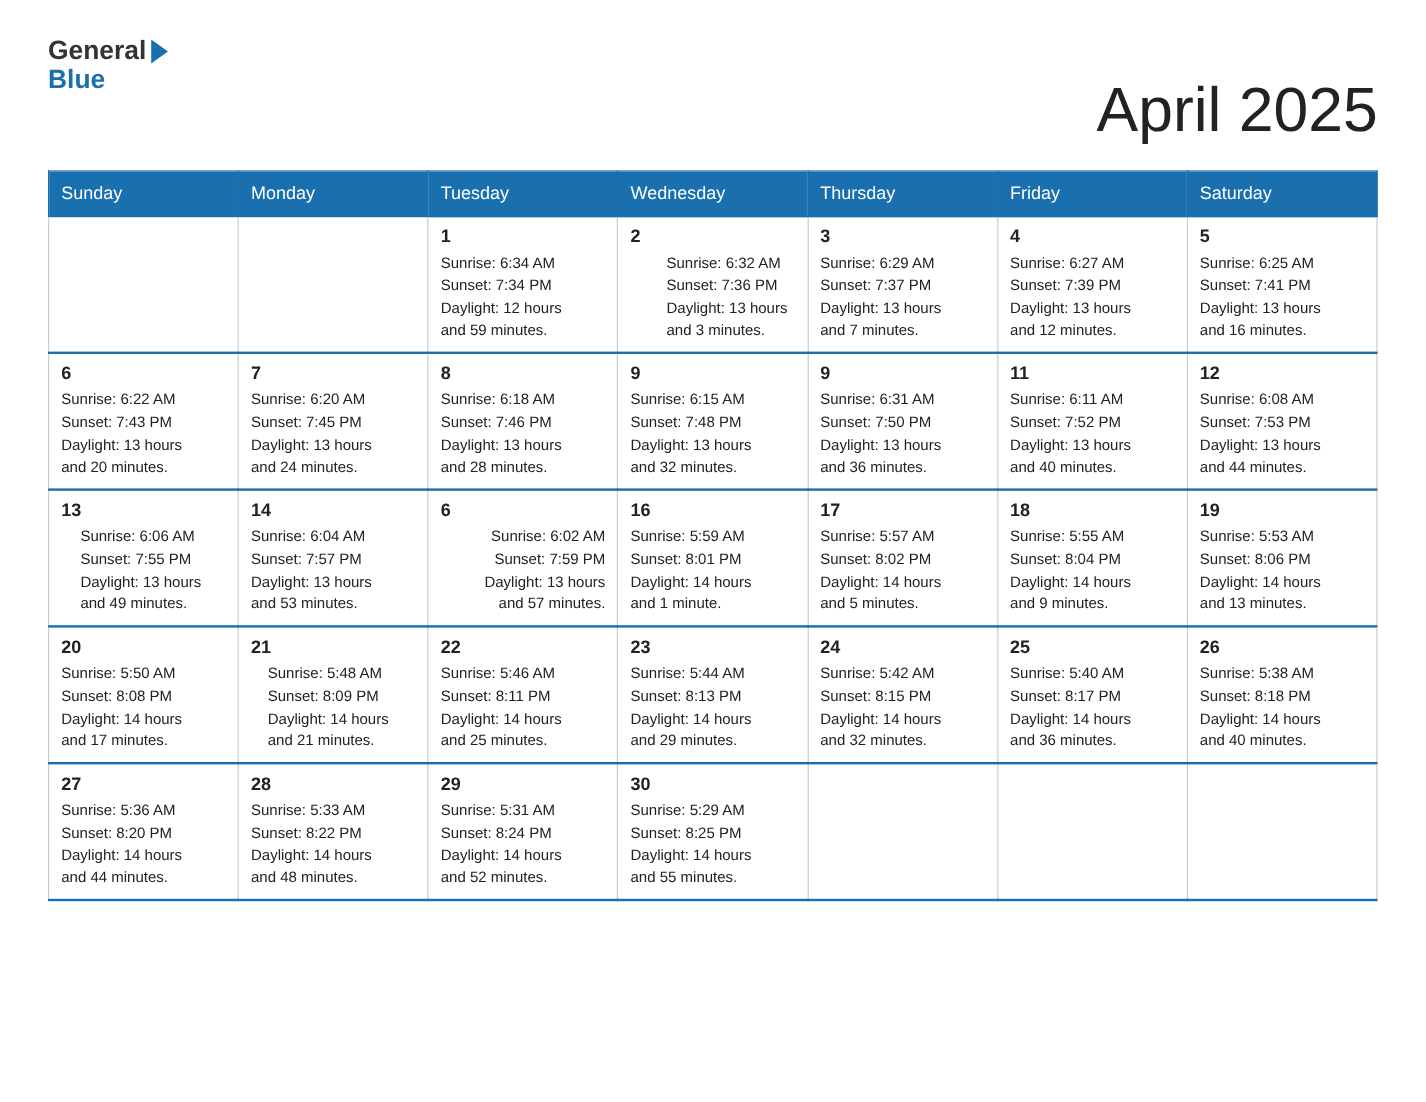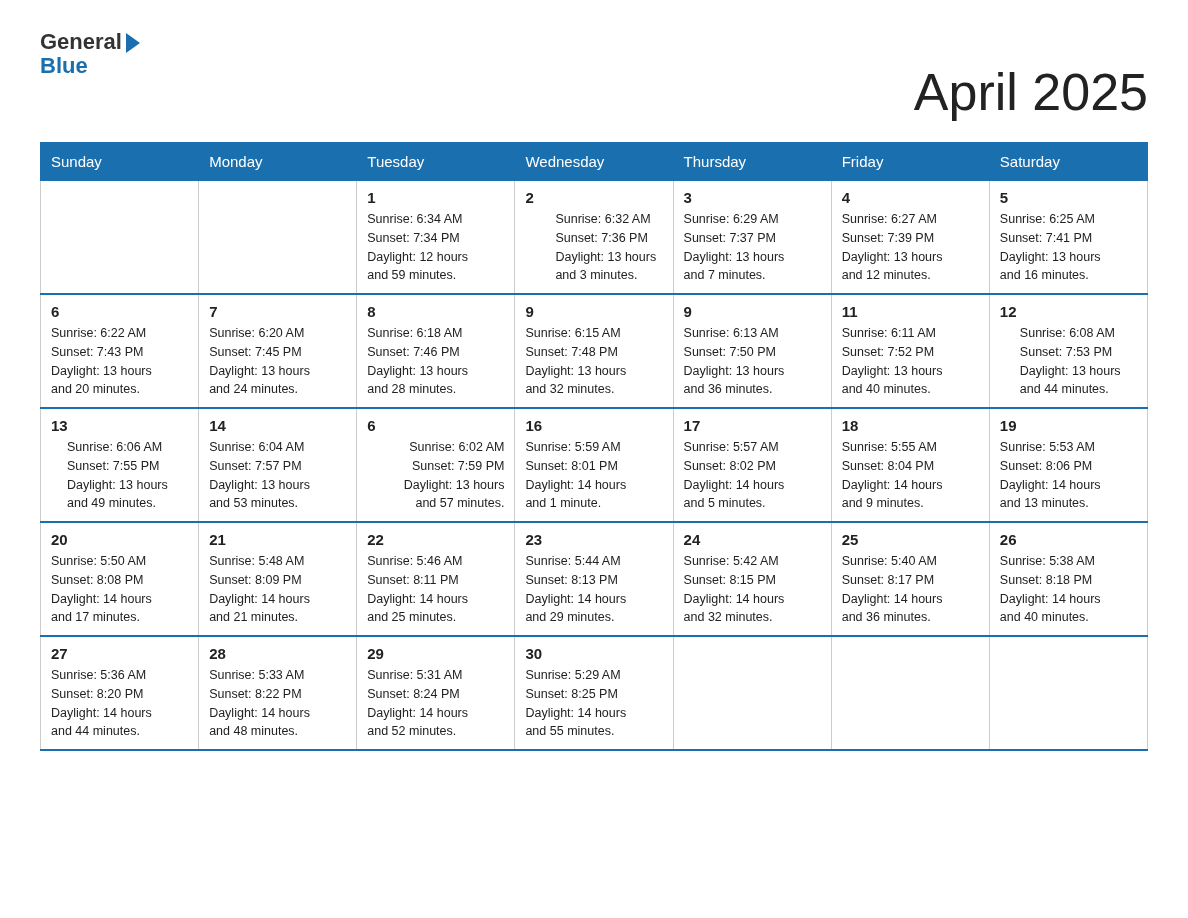--- a/index.html
+++ b/index.html
@@ -171,35 +171,35 @@
         </td>
         <td>
           <div class="day-num">9</div>
           <div class="day-info" style="white-space: pre-line;">Sunrise: 6:15 AM
 Sunset: 7:48 PM
 Daylight: 13 hours
 and 32 minutes.</div>
         </td>
         <td>
           <div class="day-num">9</div>
-          <div class="day-info" style="white-space: pre-line;">Sunrise: 6:13 AM
+          <div class="day-info" style="white-space: pre-line;">Sunrise: 6:31 AM
 Sunset: 7:50 PM
 Daylight: 13 hours
 and 36 minutes.</div>
         </td>
         <td>
           <div class="day-num">11</div>
           <div class="day-info" style="white-space: pre-line;">Sunrise: 6:11 AM
 Sunset: 7:52 PM
 Daylight: 13 hours
 and 40 minutes.</div>
         </td>
         <td>
           <div class="day-num">12</div>
-          <div class="day-info" style="white-space: pre-line; margin-left: 20px;">Sunrise: 6:08 AM
+          <div class="day-info" style="white-space: pre-line;">Sunrise: 6:08 AM
 Sunset: 7:53 PM
 Daylight: 13 hours
 and 44 minutes.</div>
         </td>
       </tr>
       <tr>
         <td>
           <div class="day-num">13</div>
           <div class="day-info" style="white-space: pre-line; margin-left: 16px;">Sunrise: 6:06 AM
 Sunset: 7:55 PM
@@ -252,21 +252,21 @@
       <tr>
         <td>
           <div class="day-num">20</div>
           <div class="day-info" style="white-space: pre-line;">Sunrise: 5:50 AM
 Sunset: 8:08 PM
 Daylight: 14 hours
 and 17 minutes.</div>
         </td>
         <td>
           <div class="day-num">21</div>
-          <div class="day-info" style="white-space: pre-line;">Sunrise: 5:48 AM
+          <div class="day-info" style="white-space: pre-line; margin-left: 14px;">Sunrise: 5:48 AM
 Sunset: 8:09 PM
 Daylight: 14 hours
 and 21 minutes.</div>
         </td>
         <td>
           <div class="day-num">22</div>
           <div class="day-info" style="white-space: pre-line;">Sunrise: 5:46 AM
 Sunset: 8:11 PM
 Daylight: 14 hours
 and 25 minutes.</div>

